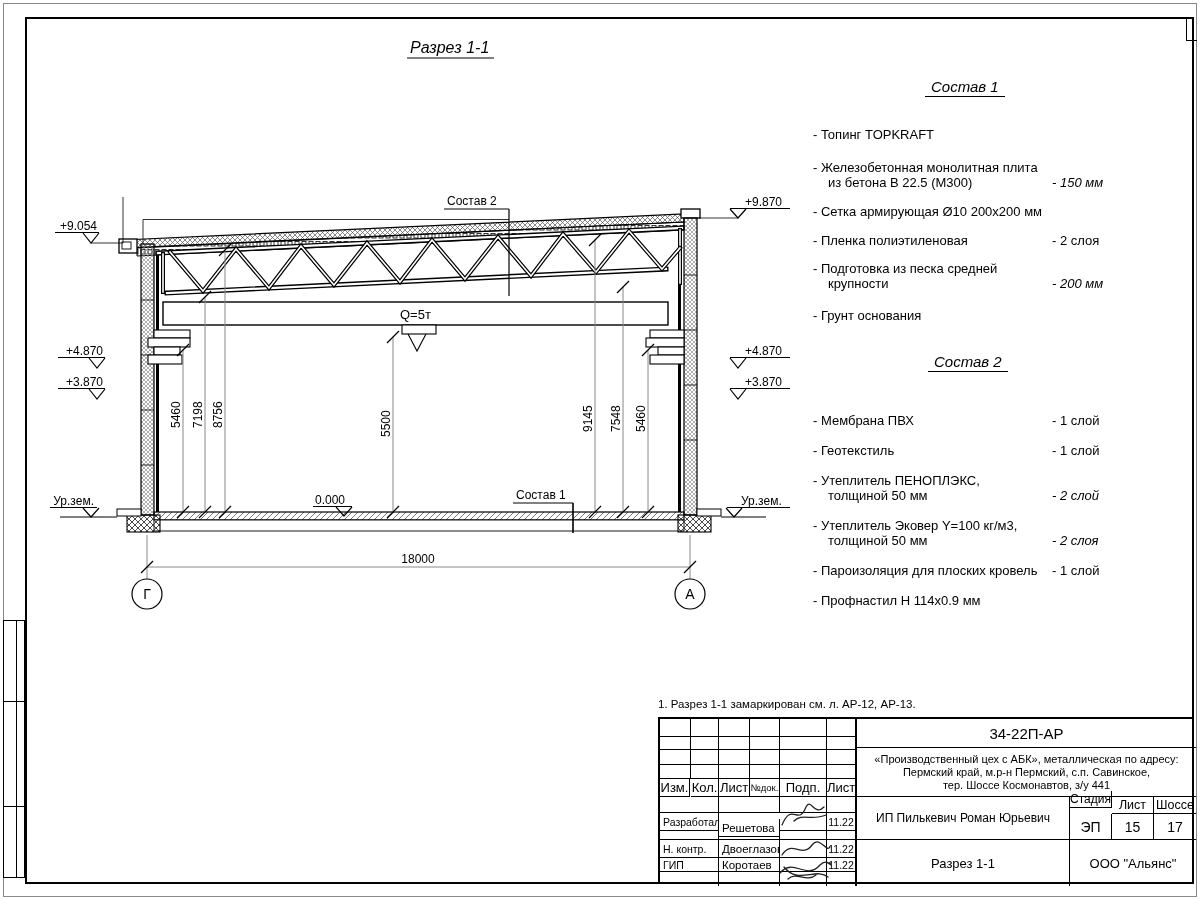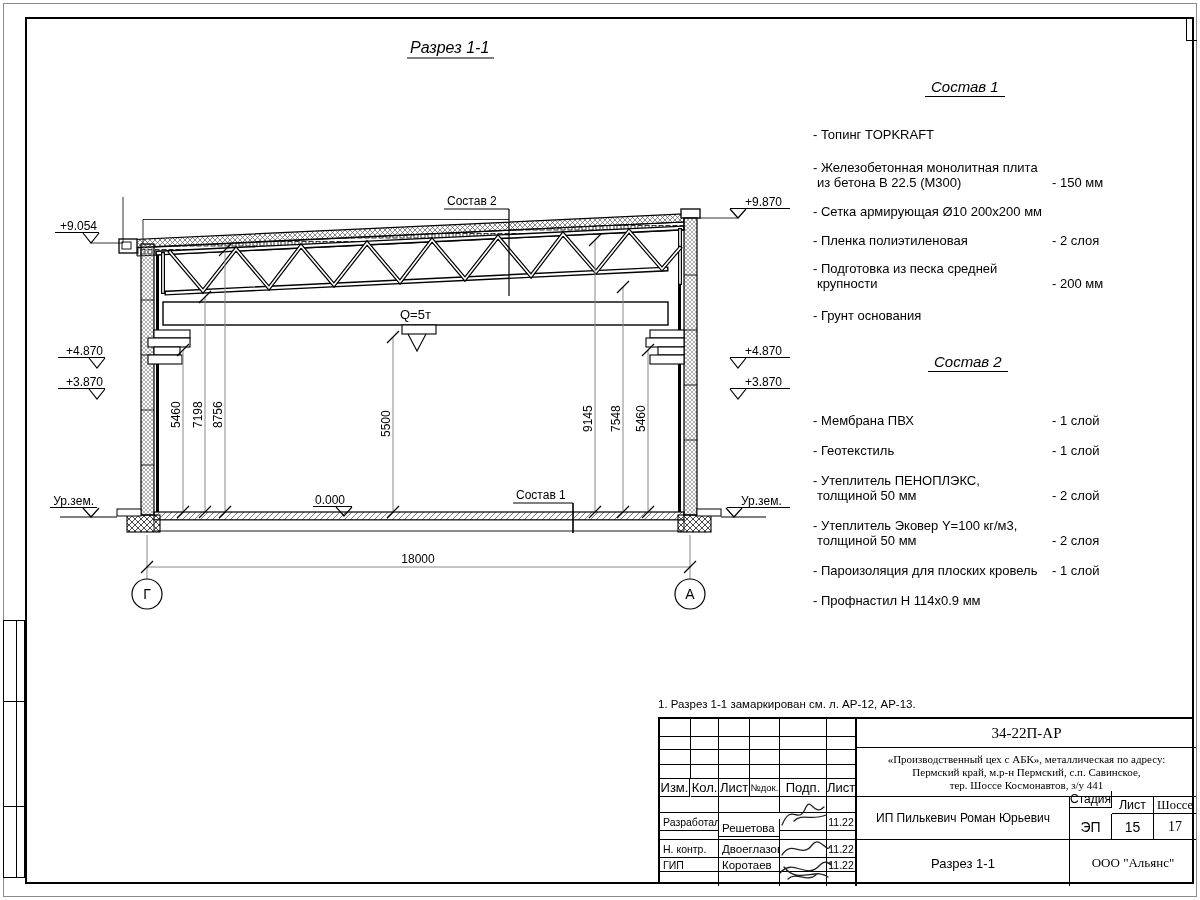--- a/index.html
+++ b/index.html
@@ -16,29 +16,29 @@
   .margin-strip .h2{position:absolute;left:0;top:185px;width:100%;border-top:1px solid #000;}
   
   text{font-family:"Liberation Sans", sans-serif;fill:#000;}
   .t12{font-size:12px;}
   .t13{font-size:13px;}
   .t14{font-size:14px;}
   .t16i{font-size:16px;font-style:italic;}
   
   .list-head{position:absolute;font-size:15px;font-style:italic;border-bottom:1px solid #000;padding:0 6px 1px 6px;}
   .li{position:absolute;font-size:13px;line-height:15px;white-space:nowrap;}
-  .li .l2{display:block;margin-left:4px;}
+  .li .l2{display:block;margin-left:15px;}
   .li .val{position:absolute;left:239px;top:0;}
-  .li .val2{position:absolute;left:239px;top:15px;}
+  .li .val2{position:absolute;left:239px;top:15px;font-style:italic;}
   .note{position:absolute;left:658px;top:698px;font-size:11.5px;}
   
   .tb{position:absolute;left:658px;top:717px;width:536px;height:167px;border:2px solid #000;box-sizing:border-box;font-size:12px;}
   .tb .cell{position:absolute;box-sizing:border-box;border-right:1px solid #000;border-bottom:1px solid #000;
             display:flex;align-items:center;justify-content:center;text-align:center;overflow:hidden;}
-  .tb .nb{border-right:none;font-family:Liberation Serif, serif;}
+  .tb .nb{border-right:none;}
   .tb .thick-r{border-right:2px solid #000;}
   .tb .left-al{justify-content:flex-start;padding-left:3px;}
   .sig-svg{position:absolute;pointer-events:none;}
   .sig-svg path{fill:none;stroke:#222;stroke-width:1.3px;stroke-linecap:round;}
 </style>
 </head>
 <body>
 
 <div class="page">
 

